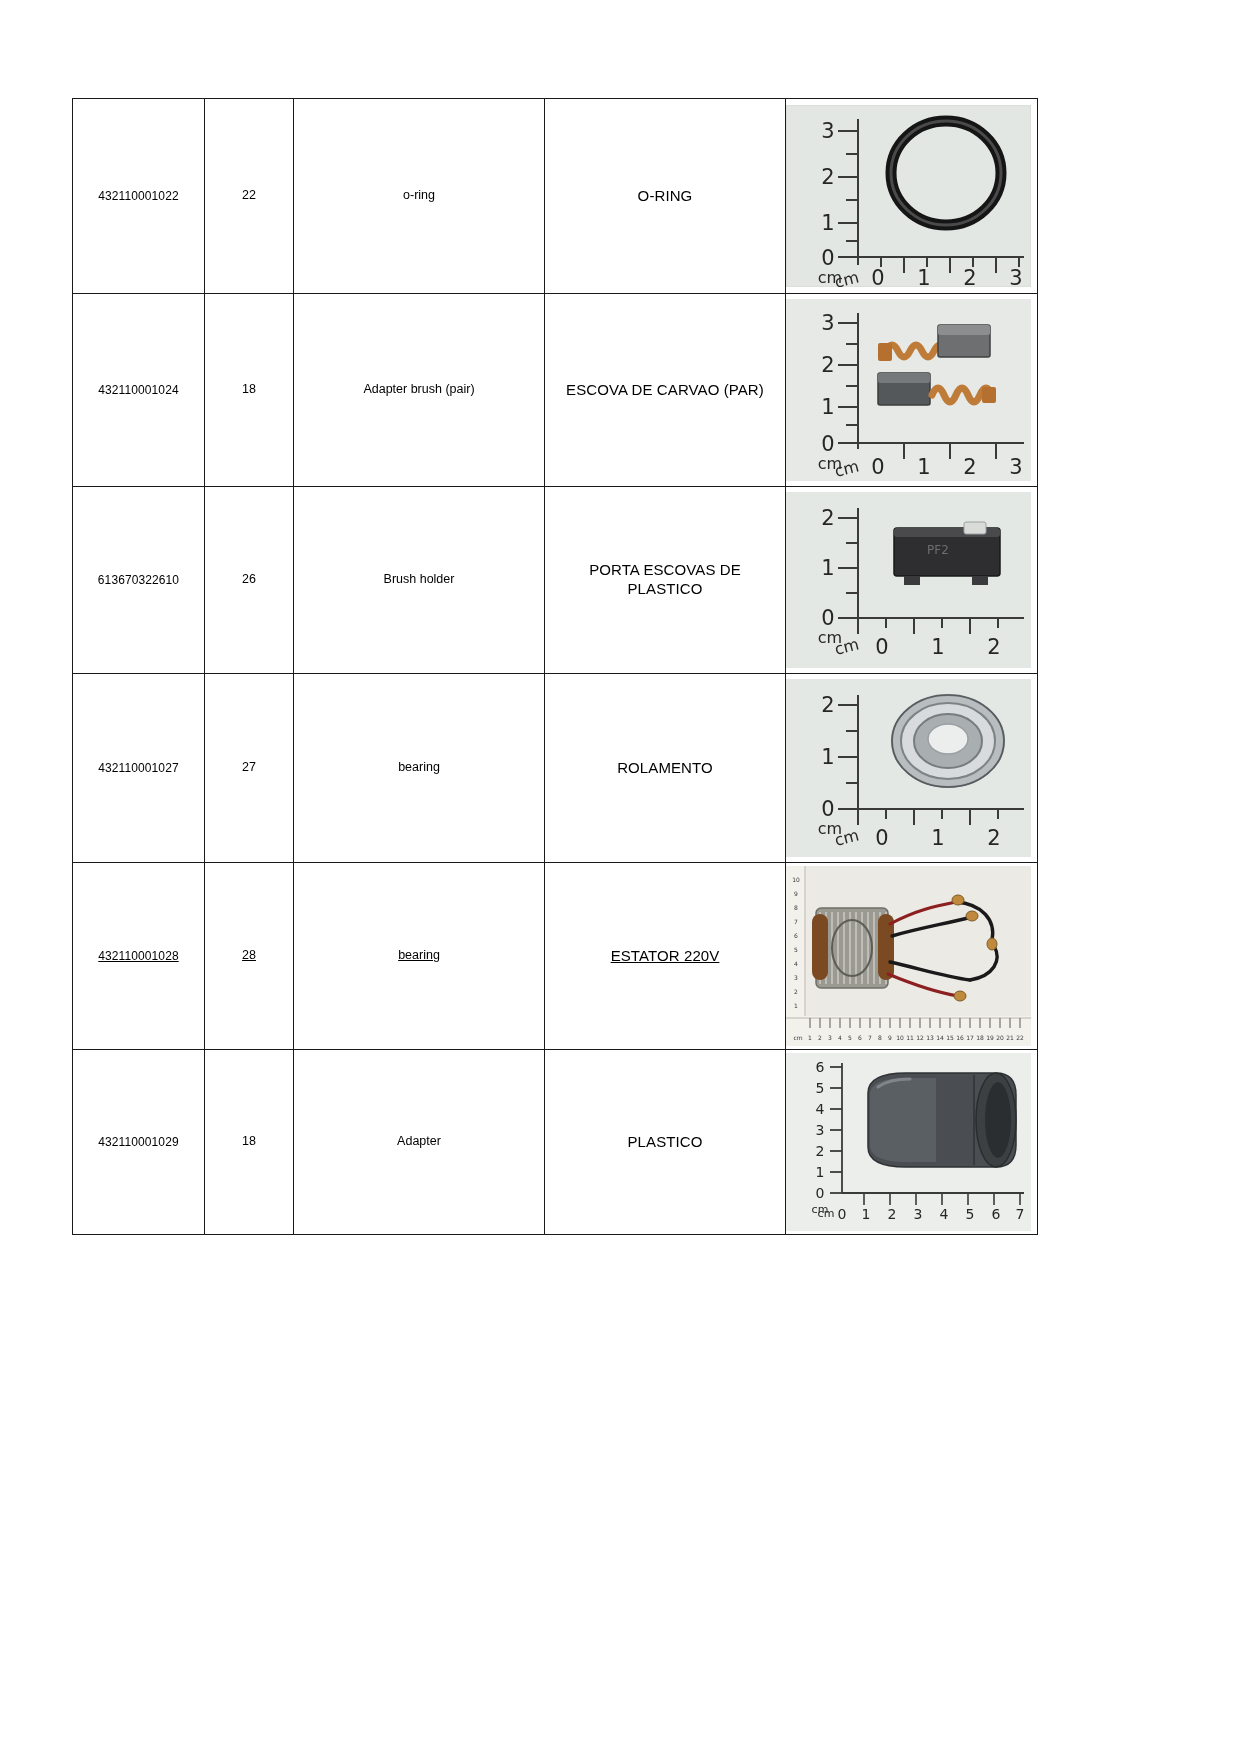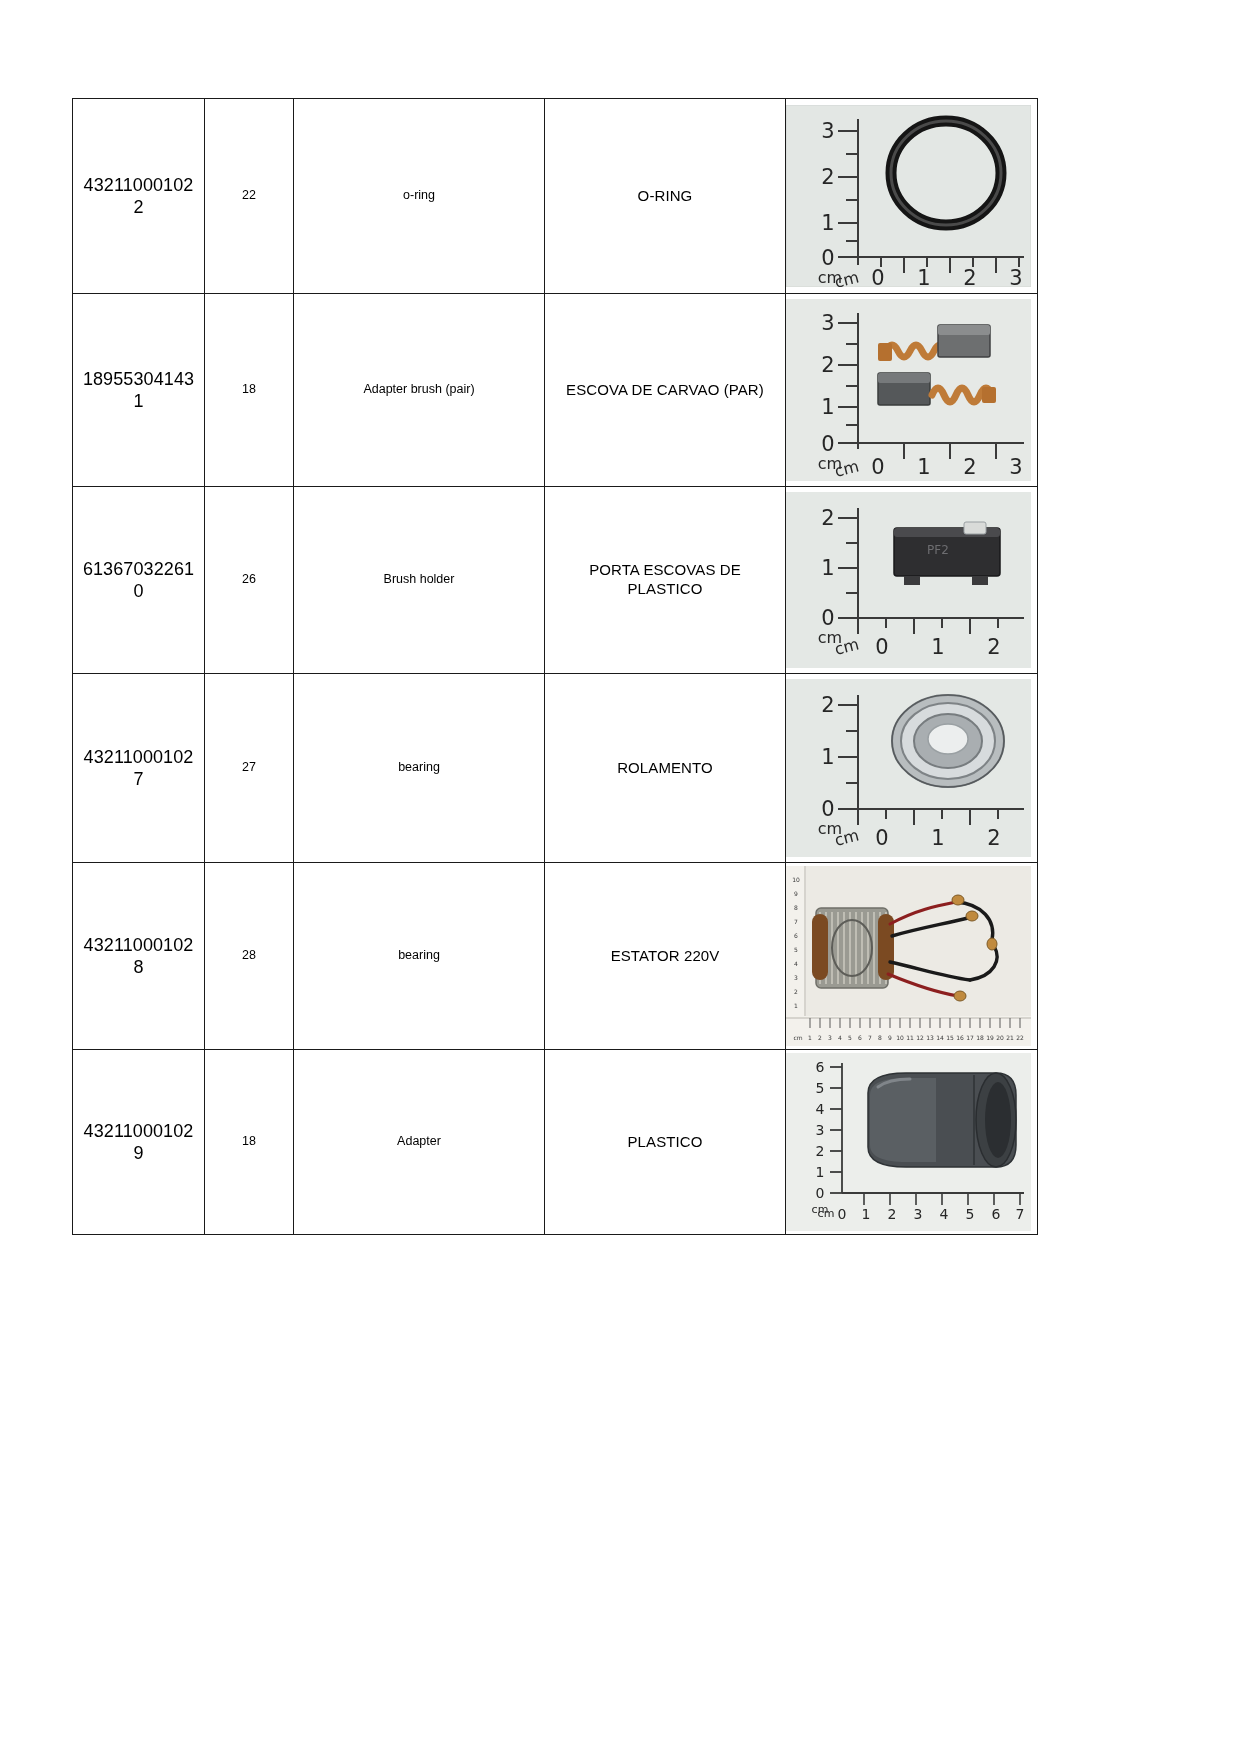--- a/index.html
+++ b/index.html
@@ -49,31 +49,31 @@
   .col-en     { width: 250px; }
   .col-pt     { width: 240px; }
   .col-img    { width: 251px; }
 
   .cell-text {
     display: block;
     padding: 4px 6px;
     line-height: 1.25;
     word-wrap: break-word;
   }
-  .t-code { font-size: 18px; letter-spacing: .1px; }
+  .t-code { font-size: 12px; letter-spacing: .1px; }
   .t-num  { font-size: 12.5px; }
   .t-en   { font-size: 12.5px; }
   .t-pt   { font-size: 15px; letter-spacing: .1px; }
 
   .row-oring   td { height: 194px; }
   .row-brush   td { height: 192px; }
   .row-bushing td { height: 190px; }
   .row-holder  td { height: 186px; }
   .row-bearing td { height: 188px; }
-  .row-stator  td { height: 186px; }
+  .row-stator  td { height: 186px; text-decoration: underline; }
   .row-adapter td { height: 184px; }
 
   .img-cell { padding: 0; position: relative; }
   .photo-wrap {
     position: relative;
     margin: 0 auto;
     display: block;
     overflow: hidden;
   }
   .photo-wrap svg { display: block; }
@@ -139,21 +139,21 @@
 
               <ellipse cx="160" cy="68" rx="55" ry="52" fill="none" stroke="#151515" stroke-width="11"></ellipse>
               <ellipse cx="160" cy="68" rx="55" ry="52" fill="none" stroke="#4a4a4a" stroke-width="3"></ellipse>
             </svg>
           </div>
         </td>
       </tr>
 
       <tr class="row-brush">
         <td class="col-code">
-          <span class="cell-text t-code">189553041431</span>
+          <span class="cell-text t-code">432110001024</span>
         </td>
         <td class="col-num">
           <span class="cell-text t-num">18</span>
         </td>
         <td class="col-en">
           <span class="cell-text t-en">Adapter brush (pair)</span>
         </td>
         <td class="col-pt">
           <span class="cell-text t-pt">ESCOVA DE CARVAO (PAR)</span>
         </td>

